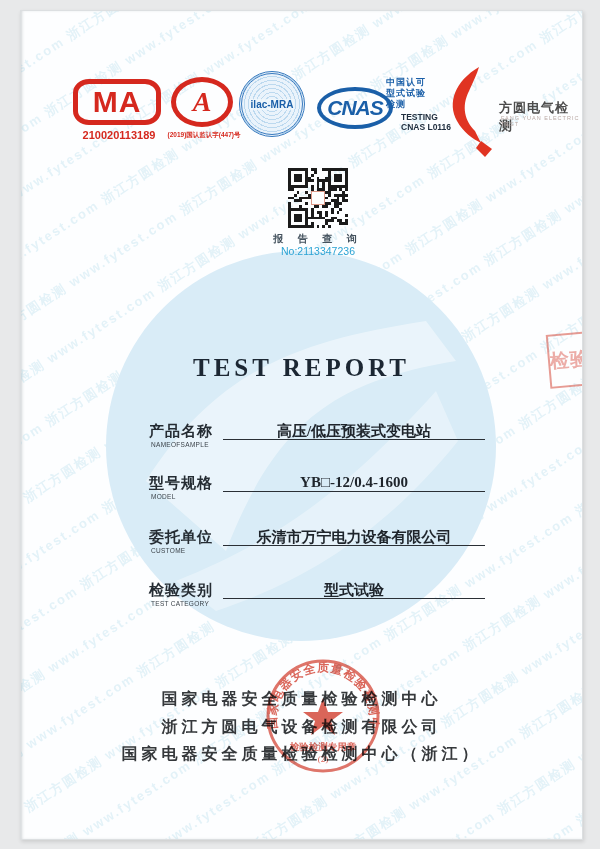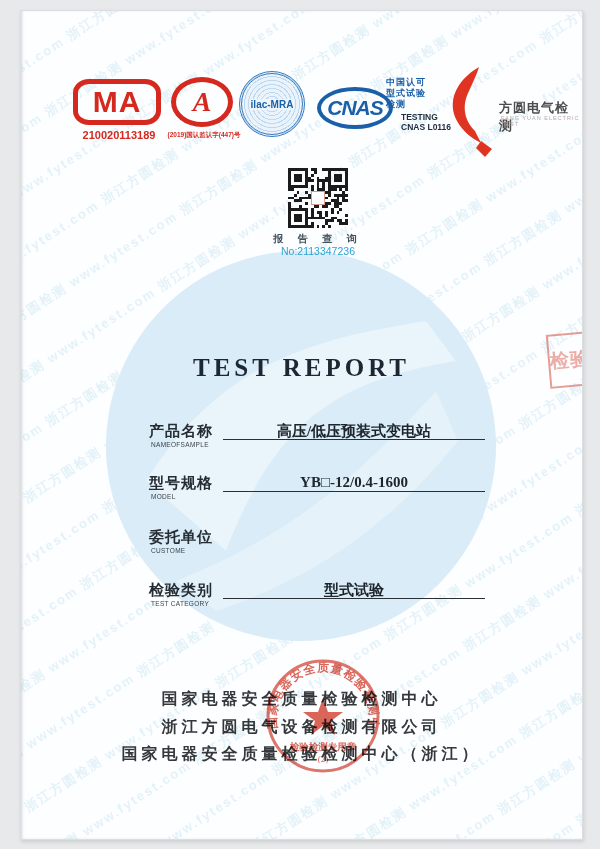--- a/index.html
+++ b/index.html
@@ -388,20 +388,21 @@
     <span class="f-line">高压/低压预装式变电站</span>
   </div>
   <div class="field" style="top:463px">
     <span class="f-label">型号规格</span>
     <span class="f-sub">MODEL</span>
     <span class="f-line">YB□-12/0.4-1600</span>
   </div>
   <div class="field" style="top:517px">
     <span class="f-label">委托单位</span>
     <span class="f-sub">CUSTOME</span>
+    <span class="f-line">乐清市万宁电力设备有限公司</span>
   </div>
   <div class="field" style="top:570px">
     <span class="f-label">检验类别</span>
     <span class="f-sub">TEST CATEGORY</span>
     <span class="f-line">型式试验</span>
   </div>
 
   <div class="company" style="top:678px">国家电器安全质量检验检测中心</div>
   <div class="company" style="top:706px">浙江方圆电气设备检测有限公司</div>
   <div class="company" style="top:733px">国家电器安全质量检验检测中心（浙江）</div>

